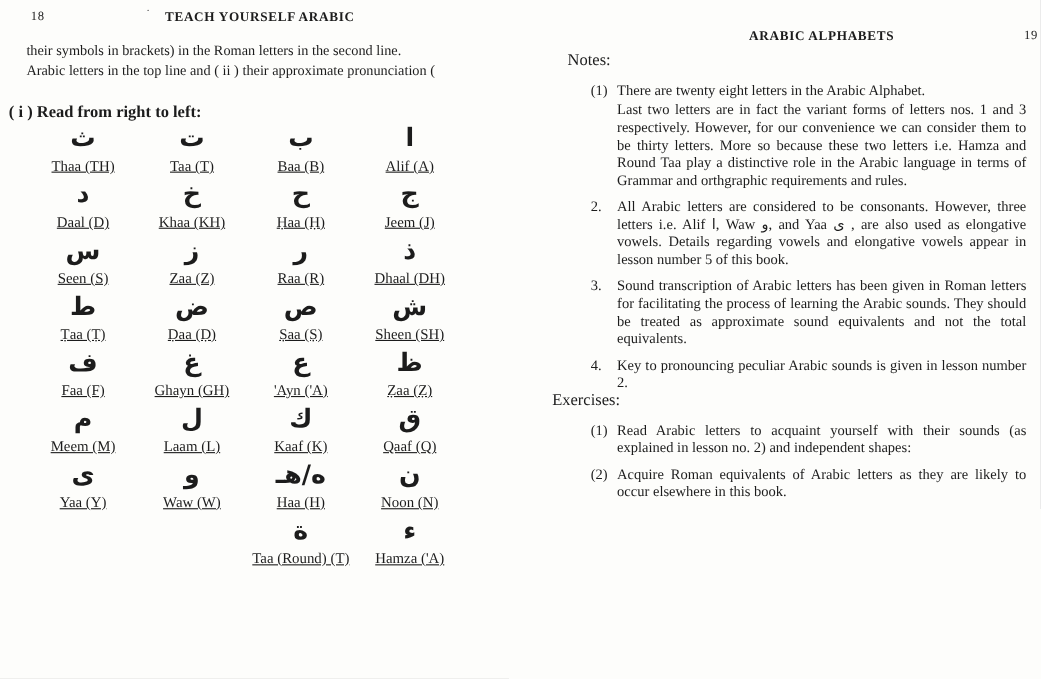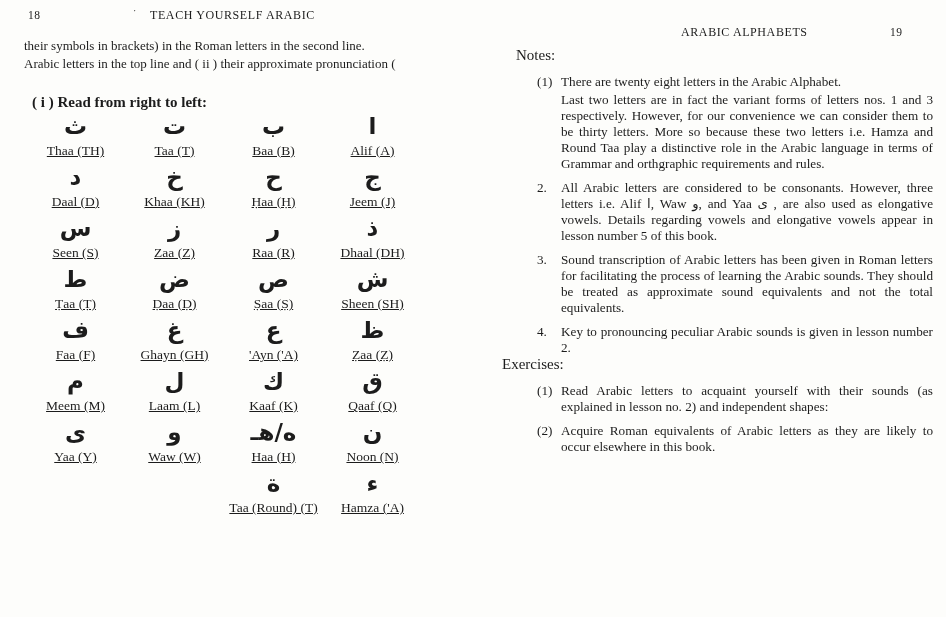--- a/index.html
+++ b/index.html
@@ -8,29 +8,29 @@
     background:#fdfdfb;overflow:hidden;
     font-family:"Liberation Serif","DejaVu Serif","DejaVu Sans",serif;
     color:#1c1c1c;
   }
   .page{position:absolute;top:0;height:484px;}
   .page-left{left:0;width:473px;}
   .page-right{left:473px;width:473px;}
 
   .pgnum{position:absolute;font-size:11.5px;letter-spacing:.5px;}
   .pgnum-left{left:28px;top:9px;}
-  .pgnum-right{left:417px;top:26px;}
+  .pgnum-right{left:458px;top:26px;}
   .hdr-mark{position:absolute;left:133px;top:5px;font-size:10px;color:#3a3a3a;}
-  .running-head{position:absolute;font-size:12px;font-weight:normal;letter-spacing:.6px;white-space:nowrap;}
+  .running-head{position:absolute;font-size:12px;font-weight:bold;letter-spacing:.6px;white-space:nowrap;}
   .running-head-left{left:150px;top:8px;}
   .running-head-right{left:208px;top:25px;}
 
   .intro{position:absolute;left:24px;top:37px;width:446px;font-size:13px;line-height:17.5px;}
   .intro-line{white-space:nowrap;}
-  .section-heading{position:absolute;left:32px;top:94px;font-size:15px;font-weight:bold;white-space:nowrap;}
+  .section-heading{position:absolute;left:8px;top:94px;font-size:15px;font-weight:bold;white-space:nowrap;}
 
   .letter-grid{position:absolute;left:26px;top:110px;width:396px;}
   .letter-row{display:grid;grid-template-columns:repeat(4,1fr);margin-bottom:1px;}
   .letter-cell{text-align:center;}
   .arabic-letter{
     font-family:"DejaVu Sans",sans-serif;direction:rtl;
     font-size:23px;font-weight:bold;line-height:32px;
   }
   .letter-label{font-size:13.5px;line-height:18px;white-space:nowrap;text-decoration:underline;}
 

